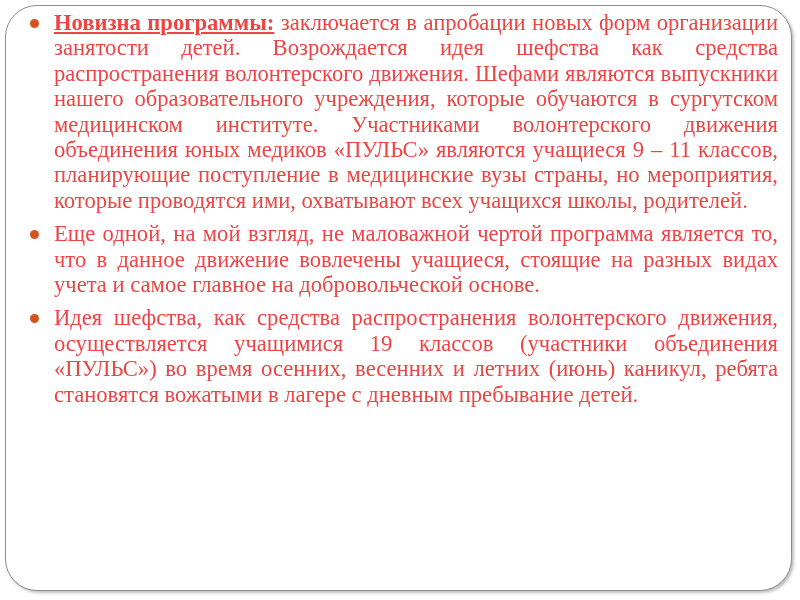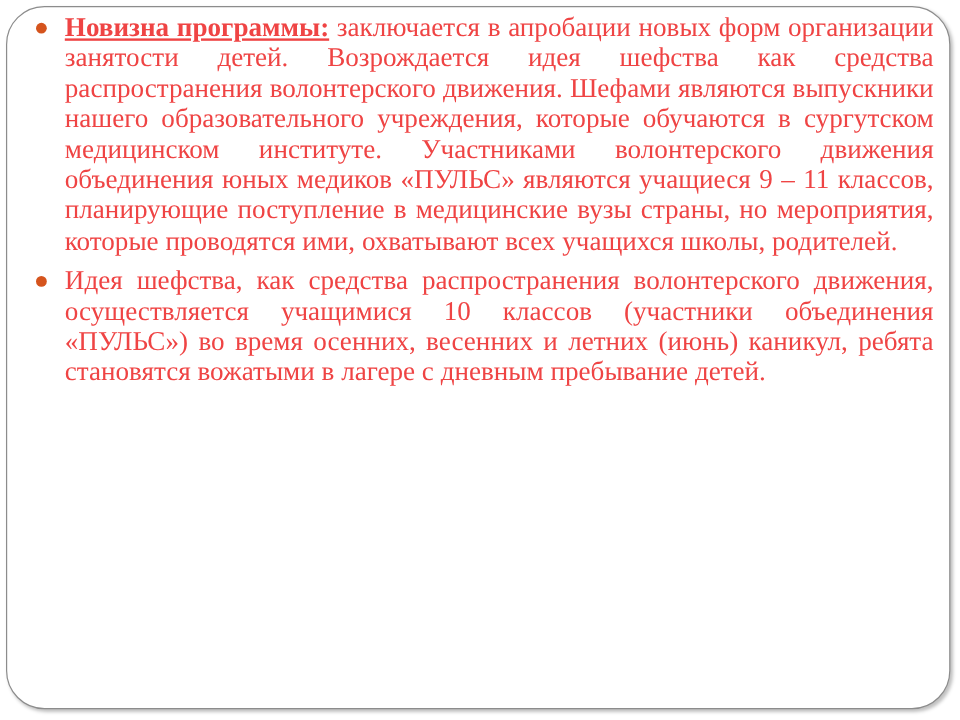--- a/index.html
+++ b/index.html
@@ -45,15 +45,19 @@
 
 <div class="frame"></div>
 
 <div class="content">
   <div class="item">
     <span class="bullet"></span>
     <span class="label">Новизна программы:</span><span> заключается в апробации новых форм организации занятости детей. Возрождается идея шефства как средства распространения волонтерского движения. Шефами являются выпускники нашего образовательного учреждения, которые обучаются в сургутском медицинском институте. Участниками волонтерского движения объединения юных медиков «ПУЛЬС» являются учащиеся 9 – 11 классов, планирующие поступление в медицинские вузы страны, но мероприятия, которые проводятся ими, охватывают всех учащихся школы, родителей.</span>
   </div>
   <div class="item">
     <span class="bullet"></span>
-    <span>Идея шефства, как средства распространения волонтерского движения, осуществляется учащимися 10 классов (участники объединения «ПУЛЬС») во время осенних, весенних и летних (июнь) каникул, ребята становятся вожатыми в лагере с дневным пребывание детей.</span>
+    <span>Еще одной, на мой взгляд, не маловажной чертой программа является то, что в данное движение вовлечены учащиеся, стоящие на разных видах учета и самое главное на добровольческой основе.</span>
+  </div>
+  <div class="item">
+    <span class="bullet"></span>
+    <span>Идея шефства, как средства распространения волонтерского движения, осуществляется учащимися 19 классов (участники объединения «ПУЛЬС») во время осенних, весенних и летних (июнь) каникул, ребята становятся вожатыми в лагере с дневным пребывание детей.</span>
   </div>
 </div>
 
 </body></html>

